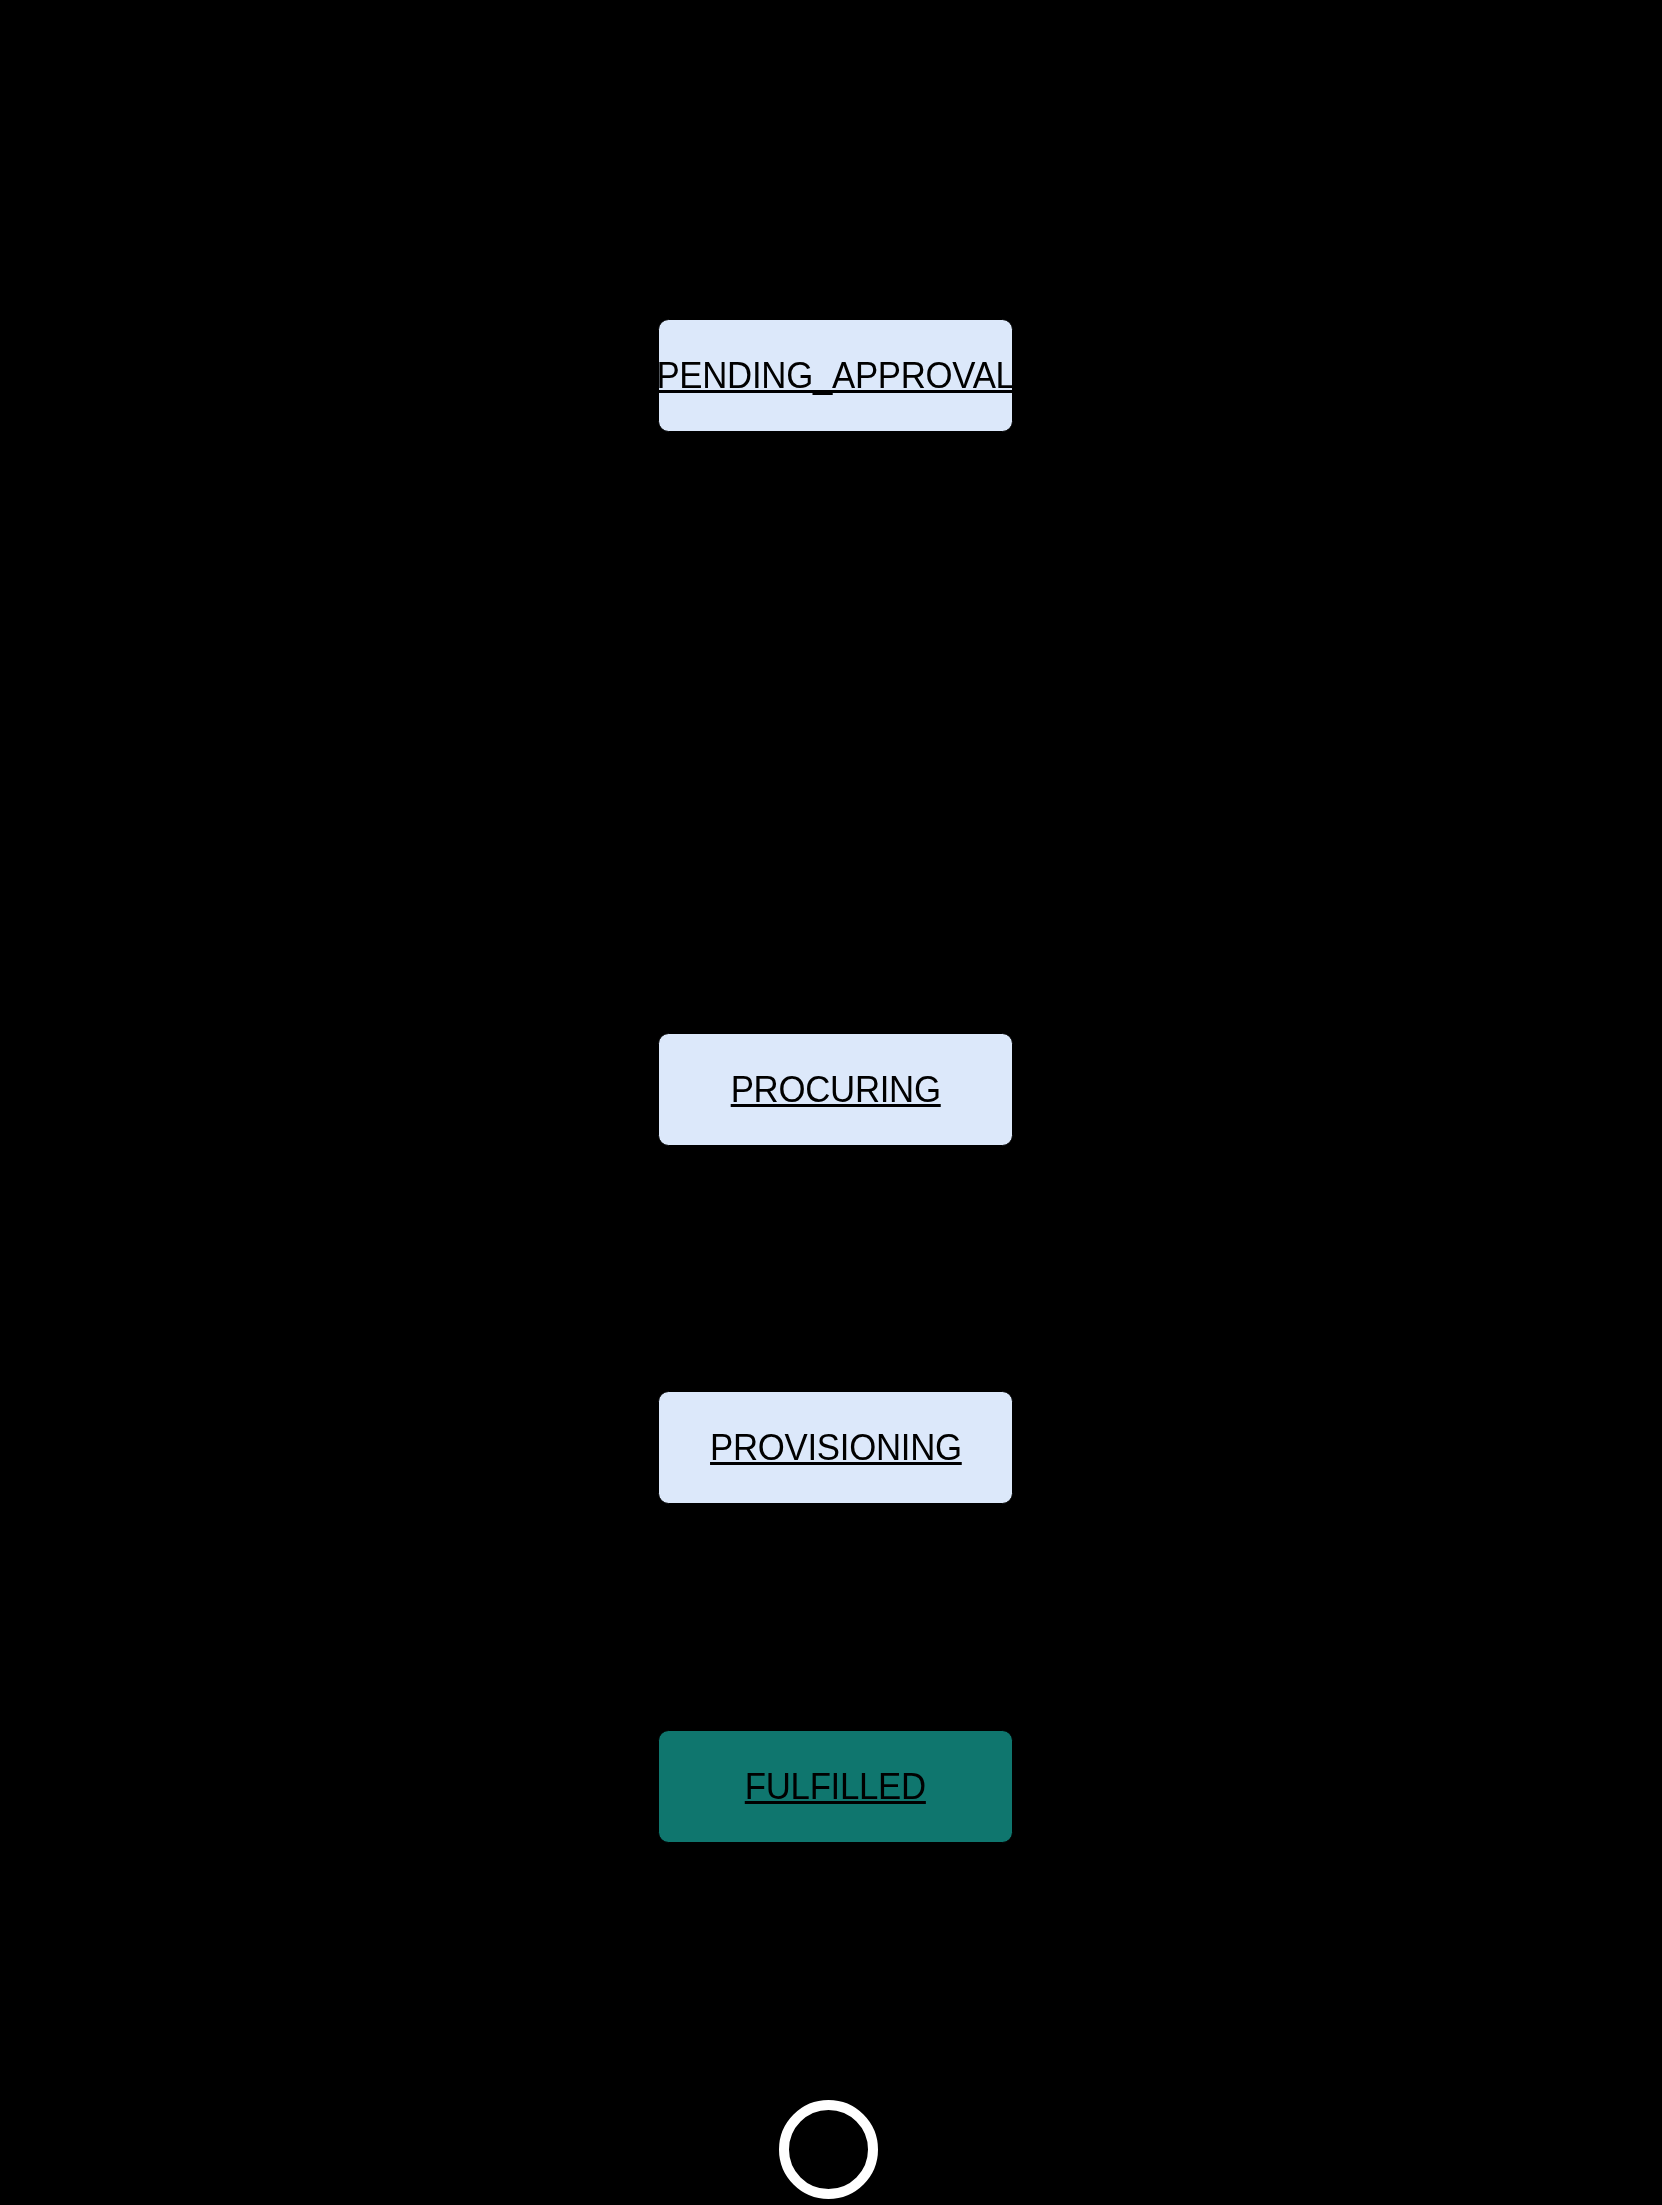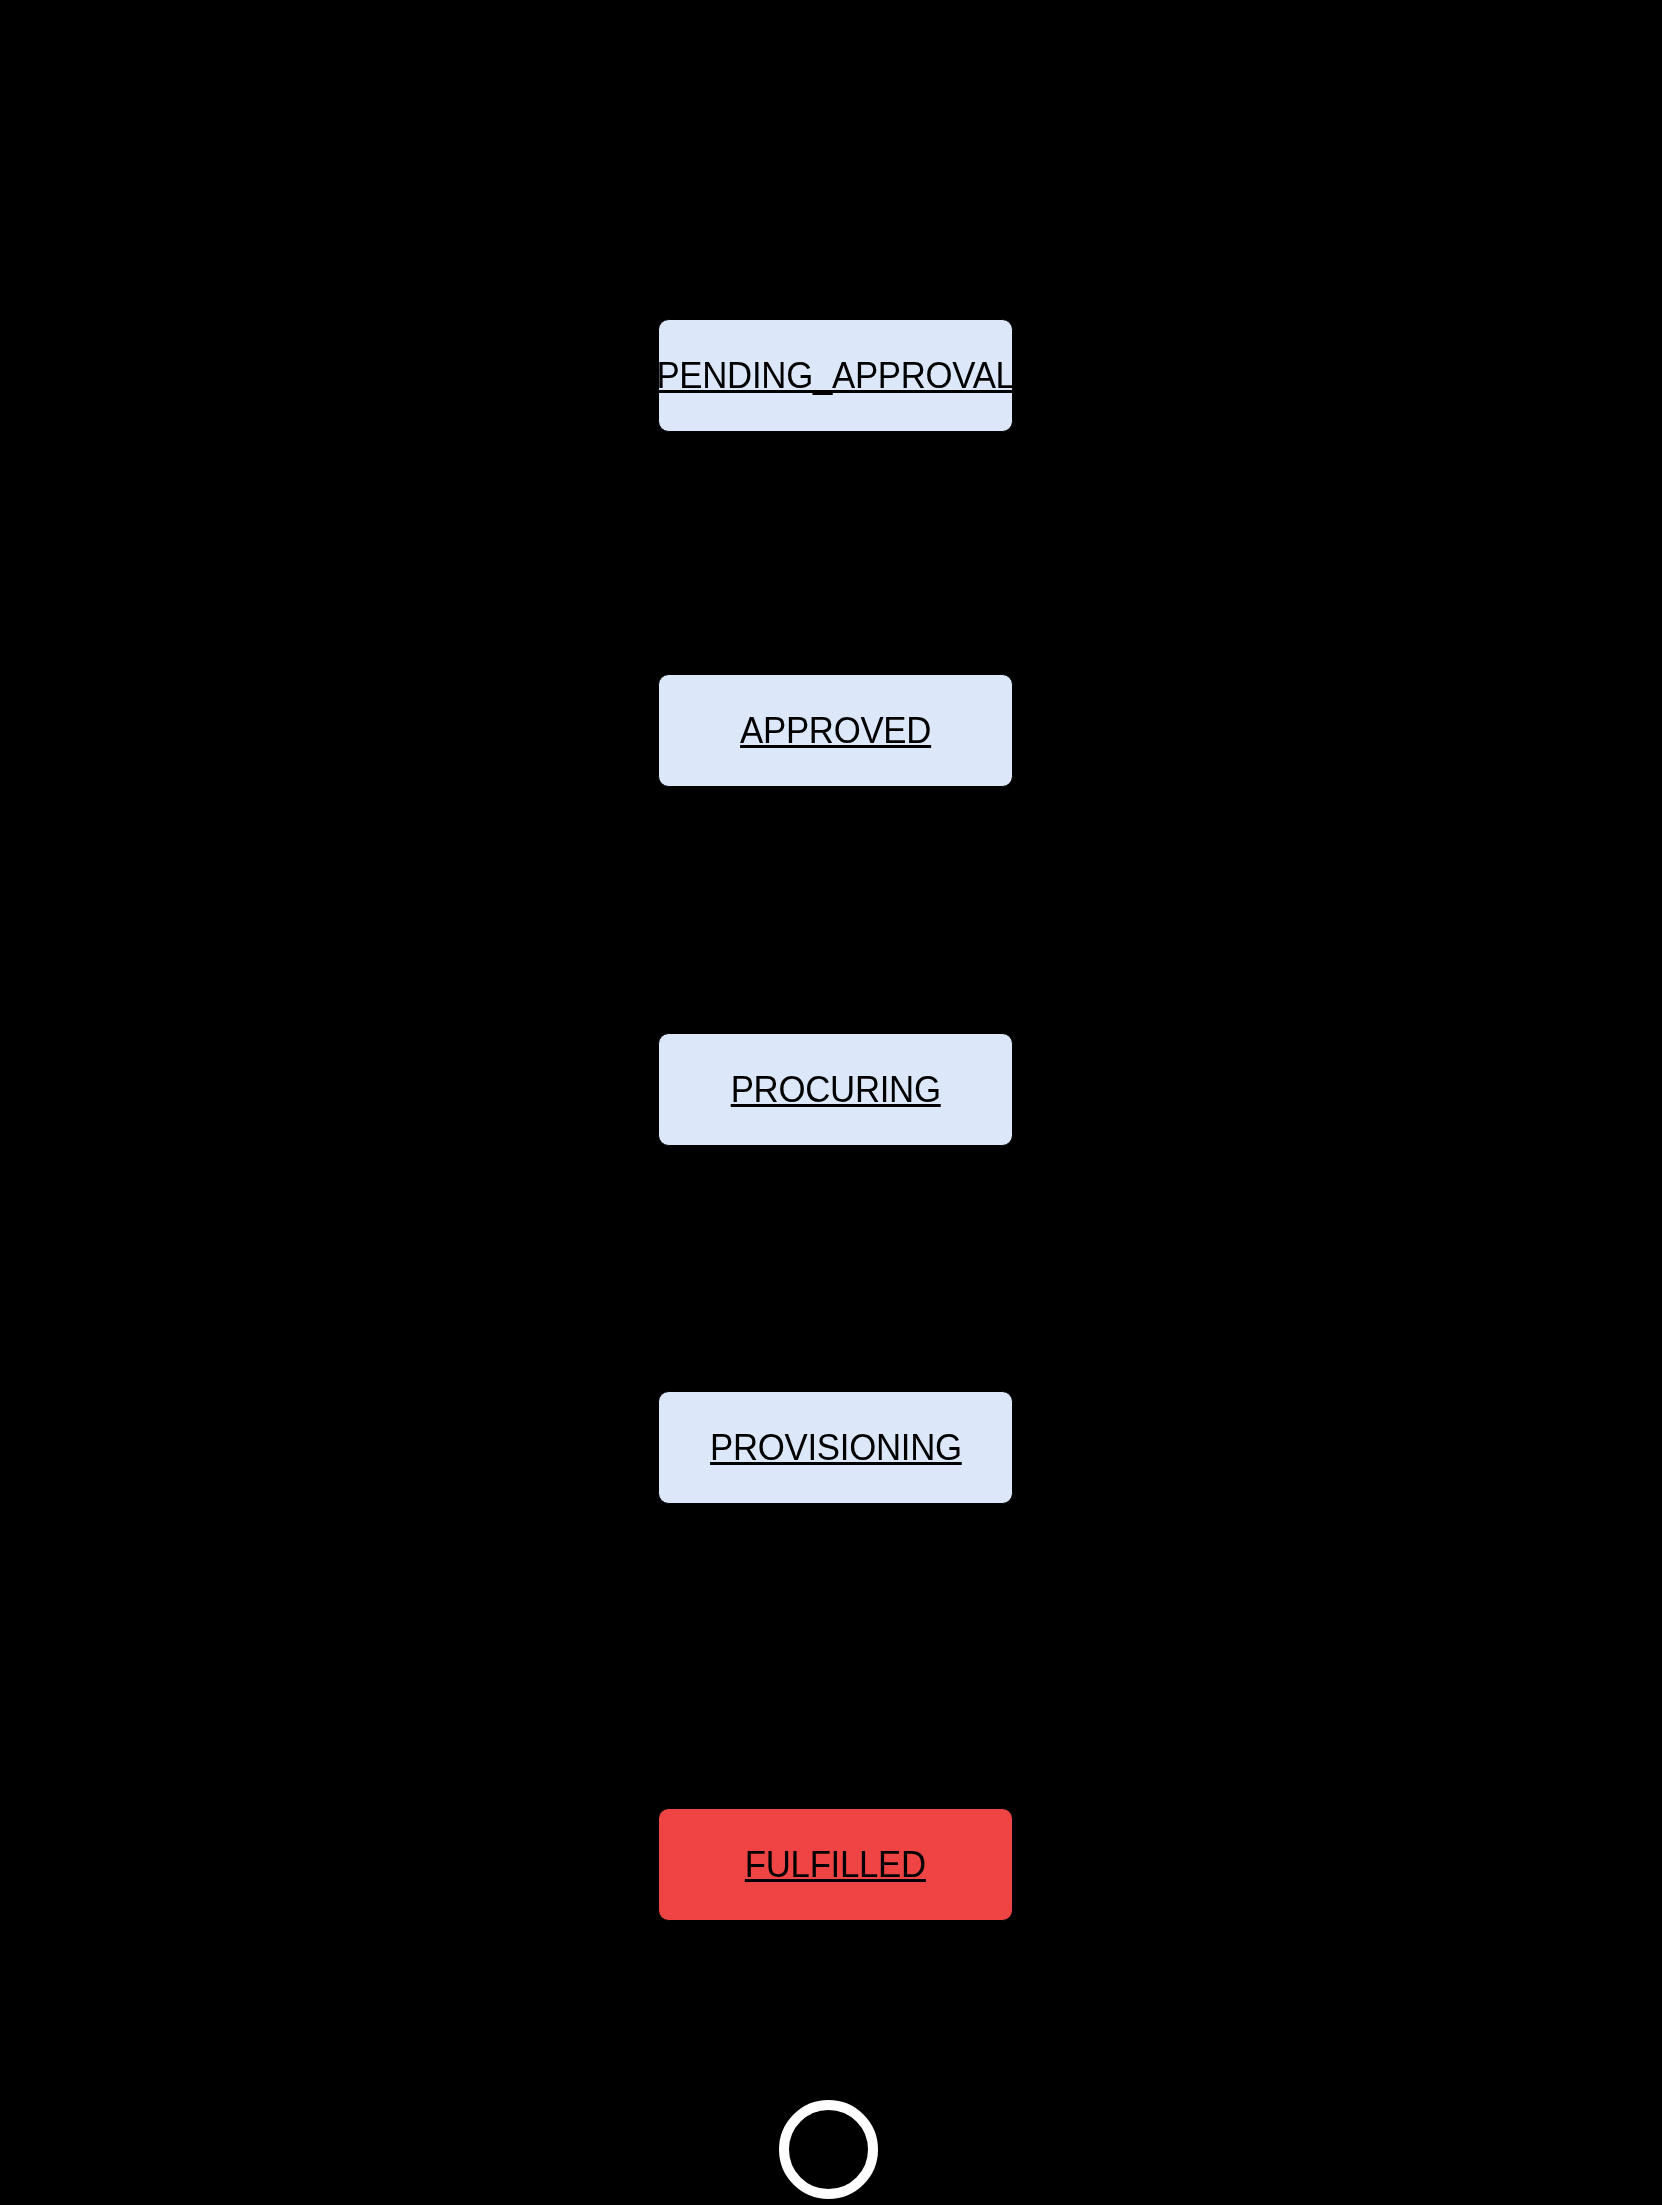--- a/index.html
+++ b/index.html
@@ -72,32 +72,29 @@
       <line x1="1406" y1="1930" x2="1406" y2="2343" stroke="#000000" stroke-width="6" marker-end="url(#arrowhead)"></line>
       <line x1="1406" y1="2533" x2="1406" y2="2942" stroke="#000000" stroke-width="6" marker-end="url(#arrowhead)"></line>
       <line x1="1400" y1="3132" x2="1397" y2="3537" stroke="#000000" stroke-width="6" marker-end="url(#arrowhead)"></line>
     </g>
   </svg>
 
   <div class="node" style="left: 658px; top: 319px; width: 355px; height: 113px; background: rgb(220, 232, 250); border-color: rgb(0, 0, 0);">
     <span class="node-label" style="color: rgb(0, 0, 0);">PENDING_APPROVAL</span>
   </div>
 
-  <div class="node" style="left: 658px; top: 674px; width: 355px; height: 113px; background: rgb(220, 232, 250); border-color: rgb(0, 0, 0);">
-    <span class="node-label" style="color: rgb(0, 0, 0);">APPROVED</span>
-  </div>
 
   <div class="node" style="left: 658px; top: 1391px; width: 355px; height: 113px; background: rgb(220, 232, 250); border-color: rgb(0, 0, 0);">
     <span class="node-label" style="color: rgb(0, 0, 0);">PROVISIONING</span>
   </div>
 
   <div class="node" style="left: 658px; top: 1033px; width: 355px; height: 113px; background: rgb(220, 232, 250); border-color: rgb(0, 0, 0);">
     <span class="node-label" style="color: rgb(0, 0, 0);">PROCURING</span>
   </div>
 
-  <div class="node" style="left: 658px; top: 1808px; width: 355px; height: 113px; background: #ef4444; border-color: rgb(0, 0, 0);">
+  <div class="node" style="left: 658px; top: 1730px; width: 355px; height: 113px; background: #0f766e; border-color: rgb(0, 0, 0);">
     <span class="node-label" style="color: rgb(0, 0, 0);">FULFILLED</span>
   </div>
 
   <div class="terminal-node" style="left: 779px; top: 2100px; width: 99px; height: 99px; border-width: 10.7px; border-color: rgb(255, 255, 255);"></div>
 
 </div>
 
 
 </body></html>

